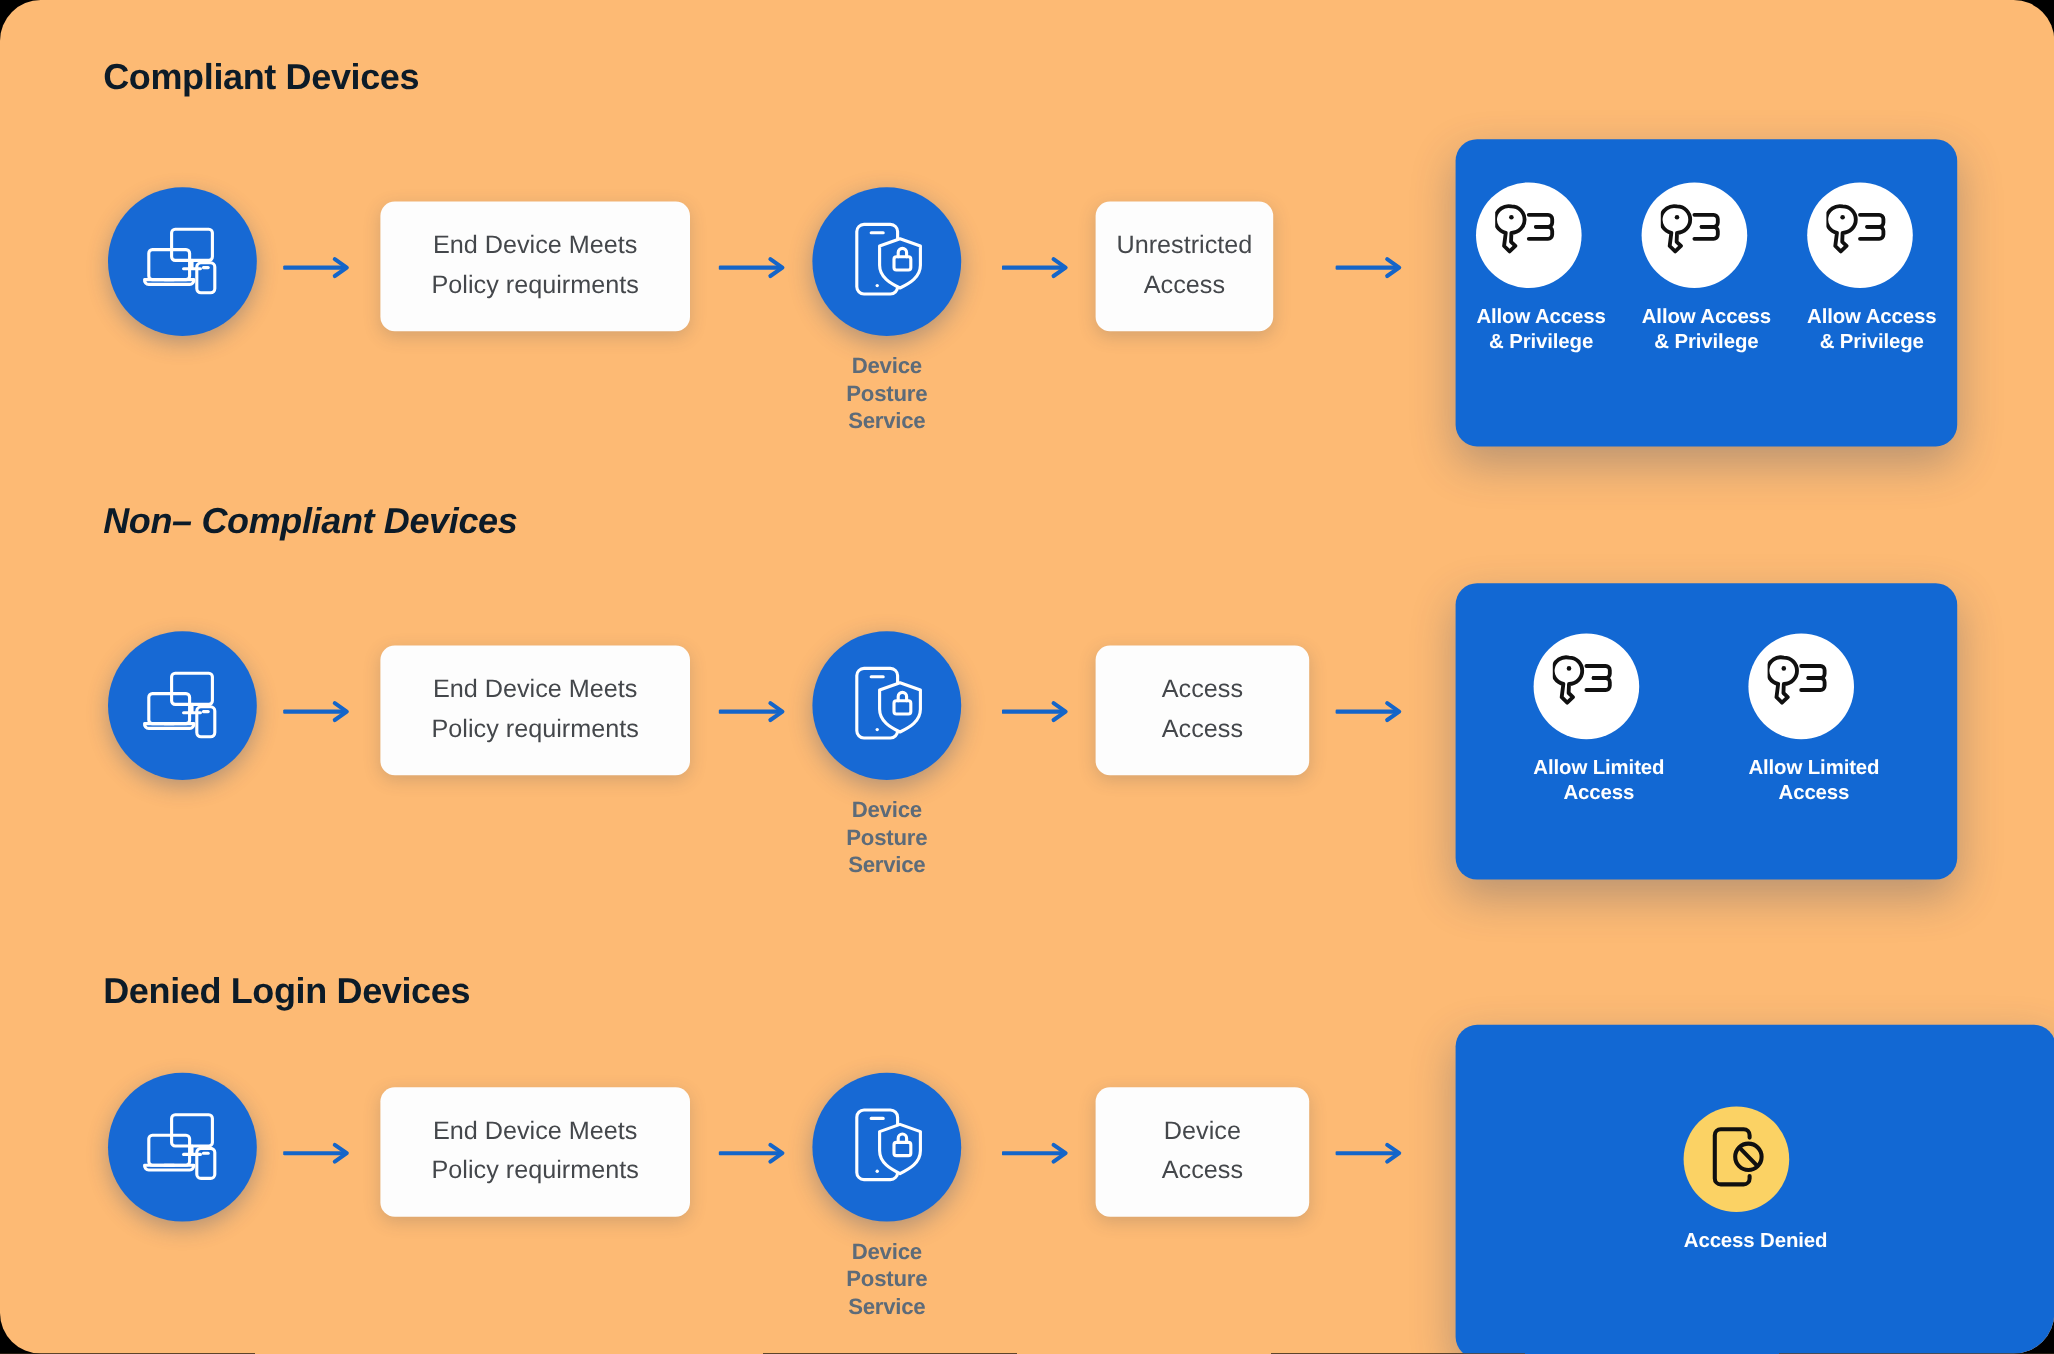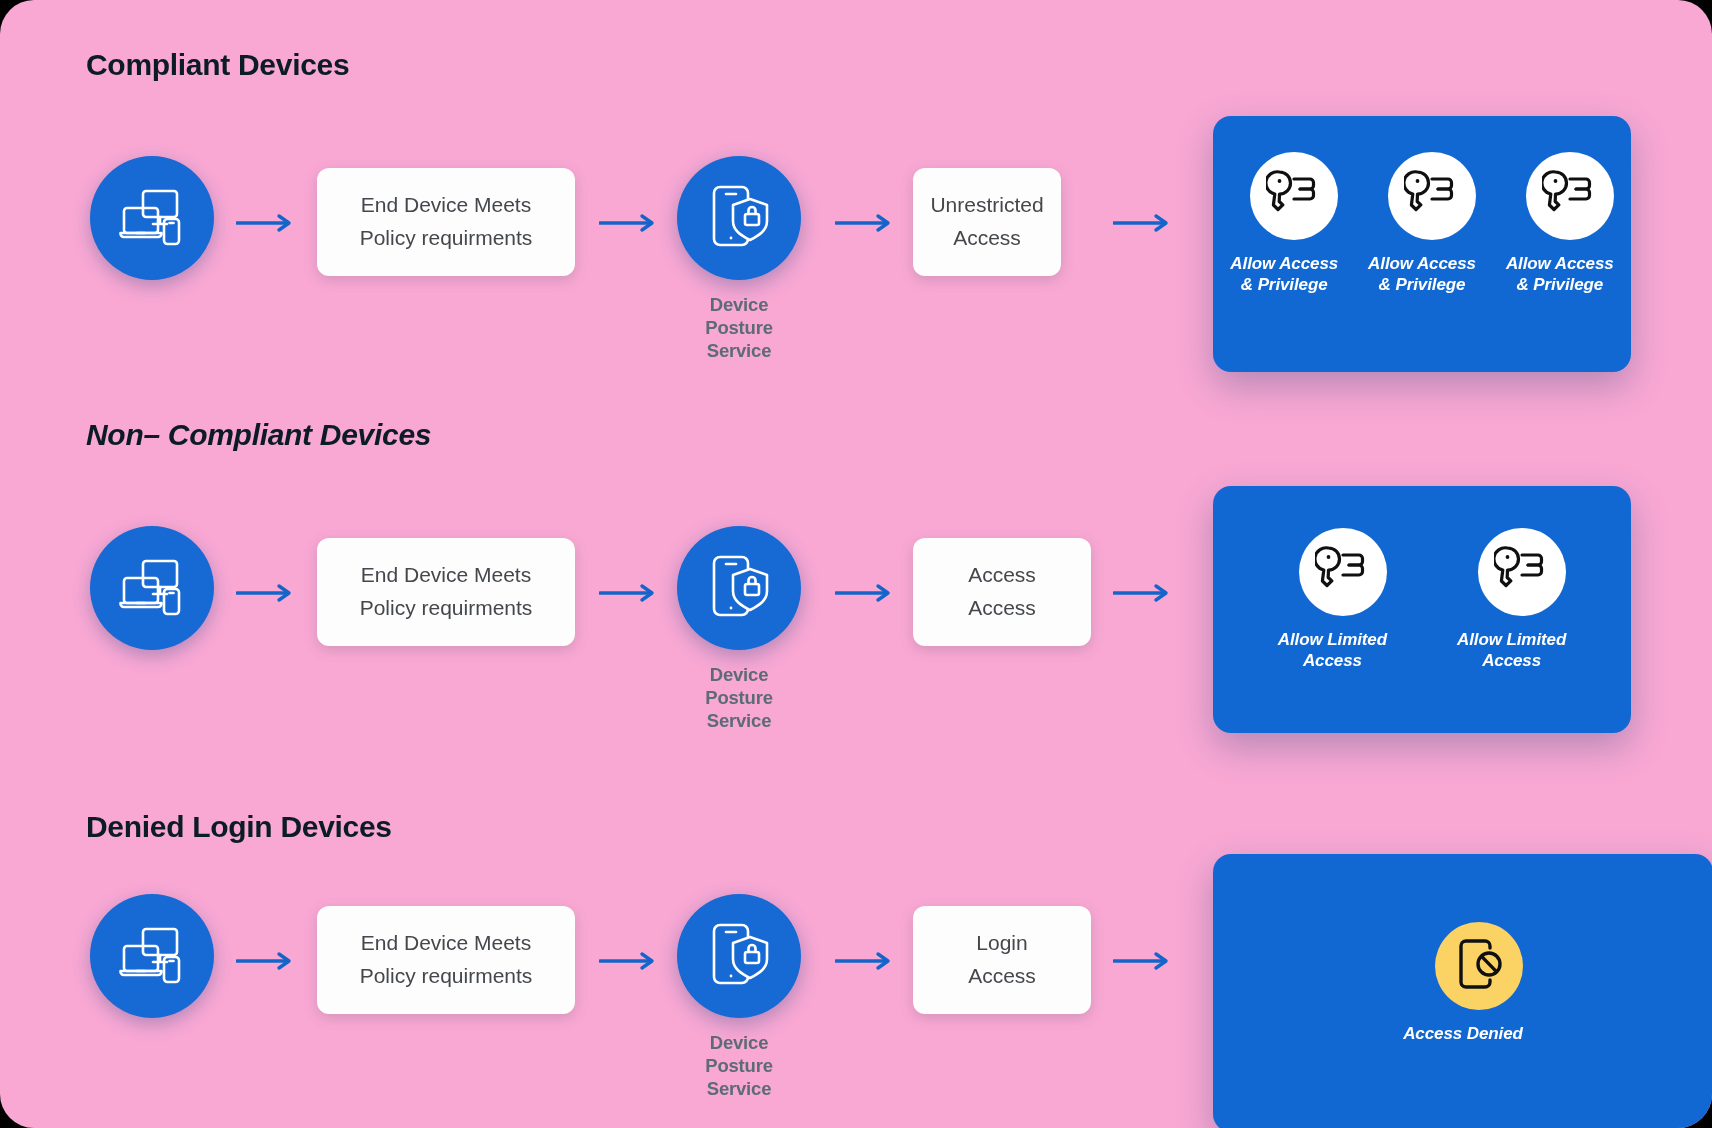--- a/index.html
+++ b/index.html
@@ -12,21 +12,21 @@
     width: 1712px;
     height: 1128px;
     overflow: hidden;
     font-family: "Liberation Sans", sans-serif;
   }
 
   #canvas {
     position: relative;
     width: 1712px;
     height: 1128px;
-    background: #f9a8d4;
+    background: #fdba74;
     border-radius: 34px;
     overflow: hidden;
     box-sizing: border-box;
   }
 
   
   .section {
     position: absolute;
     left: 0;
     width: 1712px;
@@ -112,22 +112,21 @@
     background: #1268d3;
     border-radius: 18px;
     box-shadow: 0 14px 36px rgba(30,60,110,0.30);
     display: flex;
     align-items: flex-start;
     justify-content: center;
   }
   .result-item {
     display: flex;
     flex-direction: column;
-    align-items: flex-end;
-    font-style: italic;
+    align-items: flex-start;
   }
   .result-icon-circle {
     width: 88px;
     height: 88px;
     border-radius: 50%;
     background: #ffffff;
     display: flex;
     align-items: center;
     justify-content: center;
   }
@@ -470,21 +469,21 @@
     </div>
 
     <div class="arrow" style="left:835px; top:162px;">
       <svg width="62" height="22" viewBox="0 0 62 22">
         <path d="M1 11 H49" stroke="#1465c9" stroke-width="3.4" fill="none" stroke-linecap="round"></path>
         <path d="M43 4 L53 11 L43 18" stroke="#1465c9" stroke-width="3.4" fill="none" stroke-linecap="round" stroke-linejoin="round"></path>
       </svg>
     </div>
 
     <div class="card" style="left:913px; top:120px; width:178px; height:108px;">
-      <span>Login</span>
+      <span>Device</span>
       <span>Access</span>
     </div>
 
     <div class="arrow" style="left:1113px; top:162px;">
       <svg width="62" height="22" viewBox="0 0 62 22">
         <path d="M1 11 H49" stroke="#1465c9" stroke-width="3.4" fill="none" stroke-linecap="round"></path>
         <path d="M43 4 L53 11 L43 18" stroke="#1465c9" stroke-width="3.4" fill="none" stroke-linecap="round" stroke-linejoin="round"></path>
       </svg>
     </div>
 

